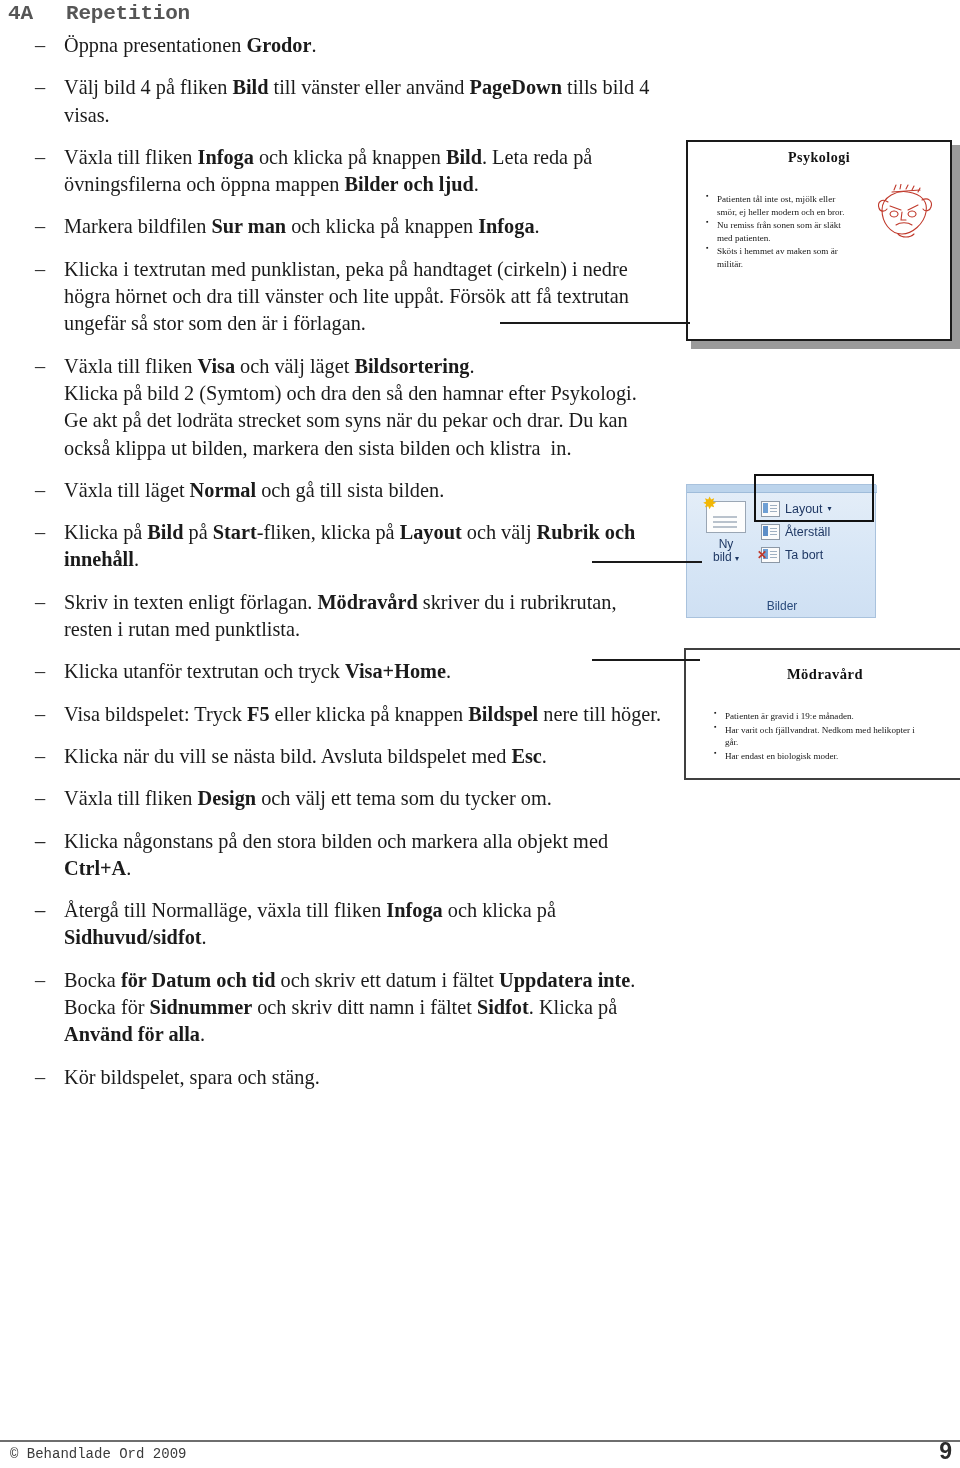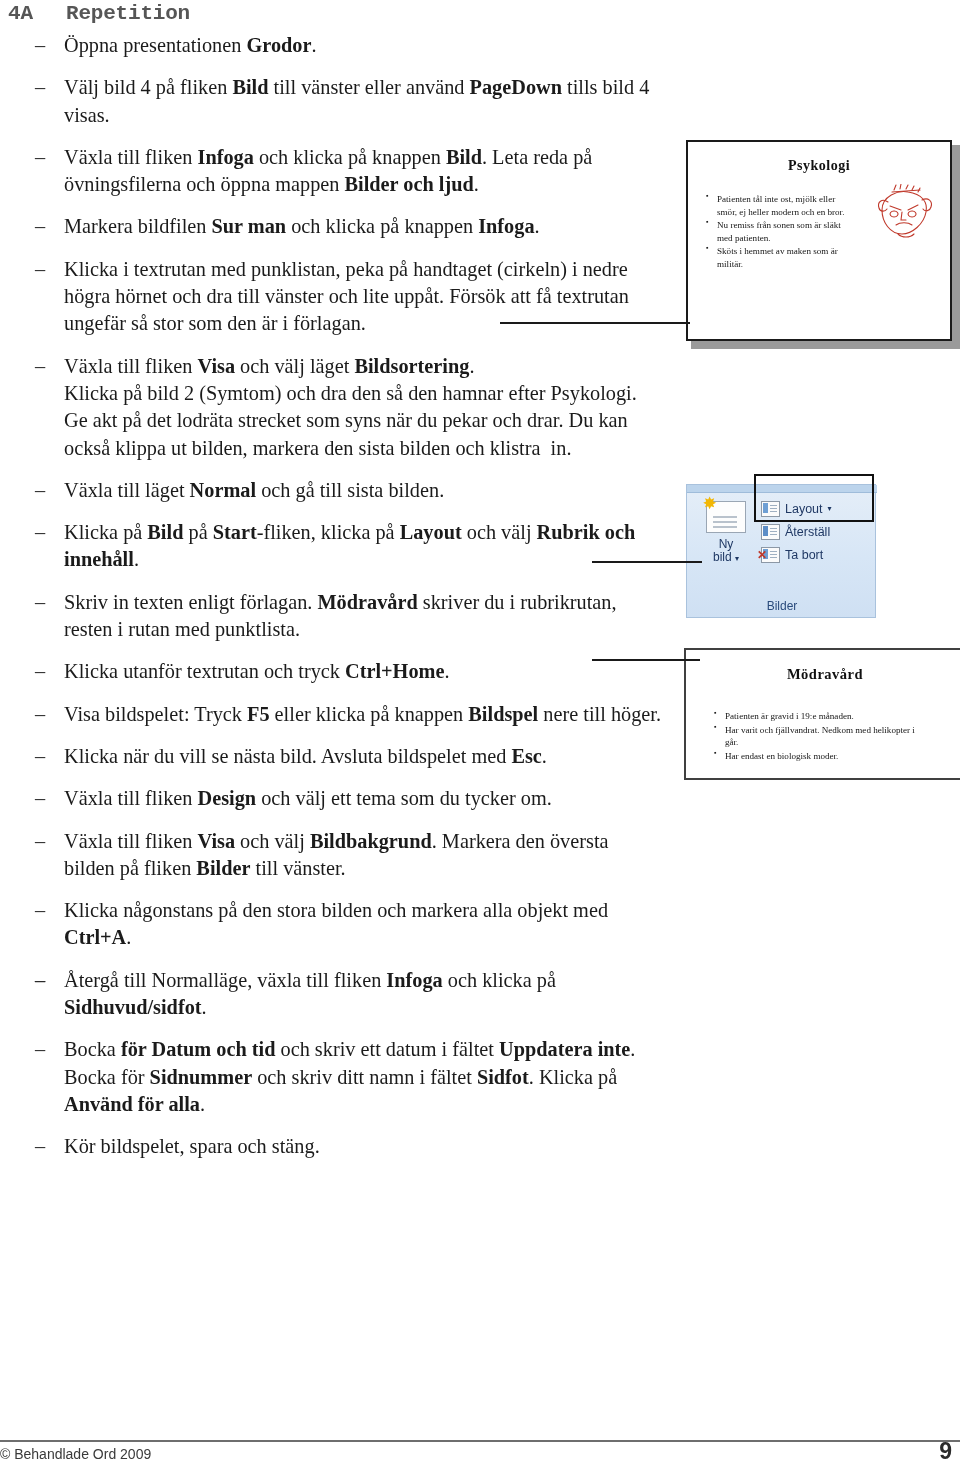--- a/index.html
+++ b/index.html
@@ -85,21 +85,21 @@
     box-sizing: border-box;
     overflow: hidden;
   }
   .slide-title {
     text-align: center;
     font-family: "Liberation Serif", serif;
     font-weight: bold;
     color: #111;
     letter-spacing: 0.5px;
   }
-  #fig-psyk .slide-title { font-size: 14px; margin-top: 16px; }
+  #fig-psyk .slide-title { font-size: 14px; margin-top: 8px; }
   .slide-bullets {
     margin: 13px 0 0 0;
     padding: 0;
     list-style: none;
     font-size: 9.1px;
     line-height: 1.38;
     color: #151515;
   }
   .slide-bullets li {
     position: relative;
@@ -311,23 +311,23 @@
   #footer-rule {
     position: absolute;
     left: 0;
     top: 1440px;
     width: 960px;
     height: 2px;
     background: #6e6e6e;
   }
   #footer-left {
     position: absolute;
-    left: 0;
+    left: 10px;
     top: 1446px;
-    font-family: Liberation Sans, sans-serif;
+    font-family: Liberation Mono, monospace;
     font-size: 14px;
     color: #3a3a3a;
   }
   #footer-right {
     position: absolute;
     right: 8px;
     top: 1438px;
     font-family: "Liberation Sans", sans-serif;
     font-weight: bold;
     font-size: 23px;
@@ -344,25 +344,25 @@
 <div id="content">
     <div class="step"><span class="dash">–</span><span>Öppna presentationen <b>Grodor</b>.</span></div>
     <div class="step"><span class="dash">–</span><span>Välj bild 4 på fliken <b>Bild</b> till vänster eller använd <b>PageDown</b> tills bild 4 visas.</span></div>
     <div class="step"><span class="dash">–</span><span>Växla till fliken <b>Infoga</b> och klicka på knappen <b>Bild</b>. Leta reda på övningsfilerna och öppna mappen <b>Bilder och ljud</b>.</span></div>
     <div class="step"><span class="dash">–</span><span>Markera bildfilen <b>Sur man</b> och klicka på knappen <b>Infoga</b>.</span></div>
     <div class="step"><span class="dash">–</span><span>Klicka i textrutan med punklistan, peka på handtaget (cirkeln) i nedre högra hörnet och dra till vänster och lite uppåt. Försök att få textrutan ungefär så stor som den är i förlagan.</span></div>
     <div class="step"><span class="dash">–</span><span>Växla till fliken <b>Visa</b> och välj läget <b>Bildsortering</b>.<br>Klicka på bild 2 (Symtom) och dra den så den hamnar efter Psykologi. Ge akt på det lodräta strecket som syns när du pekar och drar. Du kan också klippa ut bilden, markera den sista bilden och klistra&nbsp; in.</span></div>
     <div class="step"><span class="dash">–</span><span>Växla till läget <b>Normal</b> och gå till sista bilden.</span></div>
     <div class="step"><span class="dash">–</span><span>Klicka på <b>Bild</b> på <b>Start</b>-fliken, klicka på <b>Layout</b> och välj <b>Rubrik och innehåll</b>.</span></div>
     <div class="step"><span class="dash">–</span><span>Skriv in texten enligt förlagan. <b>Mödravård</b> skriver du i rubrikrutan, resten i rutan med punktlista.</span></div>
-    <div class="step"><span class="dash">–</span><span>Klicka utanför textrutan och tryck <b>Ctrl+Home</b>.</span></div>
+    <div class="step"><span class="dash">–</span><span>Klicka utanför textrutan och tryck <b>Visa+Home</b>.</span></div>
     <div class="step"><span class="dash">–</span><span>Visa bildspelet: Tryck <b>F5</b> eller klicka på knappen <b>Bildspel</b> nere till höger.</span></div>
     <div class="step"><span class="dash">–</span><span>Klicka när du vill se nästa bild. Avsluta bildspelet med <b>Esc</b>.</span></div>
     <div class="step"><span class="dash">–</span><span>Växla till fliken <b>Design</b> och välj ett tema som du tycker om.</span></div>
-    <div class="step"><span class="dash">–</span><span>Växla till fliken <b>Visa</b> och välj <b>Bildbakgrund</b>. Markera den översta bilden på fliken <b>Bilder</b> till vänster.</span></div>
+    <div class="step"><span class="dash">–</span></div>
     <div class="step"><span class="dash">–</span><span>Klicka någonstans på den stora bilden och markera alla objekt med <b>Ctrl+A</b>.</span></div>
     <div class="step"><span class="dash">–</span></div>
     <div class="step"><span class="dash">–</span><span>Återgå till Normalläge, växla till fliken <b>Infoga</b> och klicka på <b>Sidhuvud/sidfot</b>.</span></div>
     <div class="step"><span class="dash">–</span><span>Bocka <b>för Datum och tid</b> och skriv ett datum i fältet <b>Uppdatera inte</b>. Bocka för <b>Sidnummer</b> och skriv ditt namn i fältet <b>Sidfot</b>. Klicka på <b>Använd för alla</b>.</span></div>
     <div class="step"><span class="dash">–</span><span>Kör bildspelet, spara och stäng.</span></div>
   </div>
 
 <div class="figure" id="fig-psyk">
   <div class="slide-shadow"></div>
   <div class="slide">

